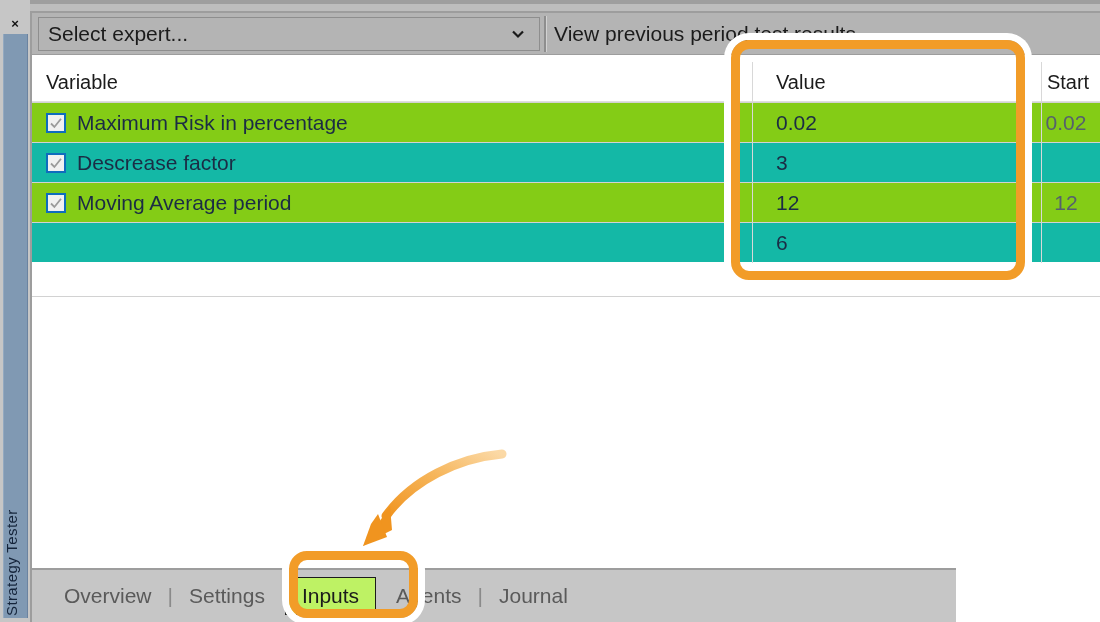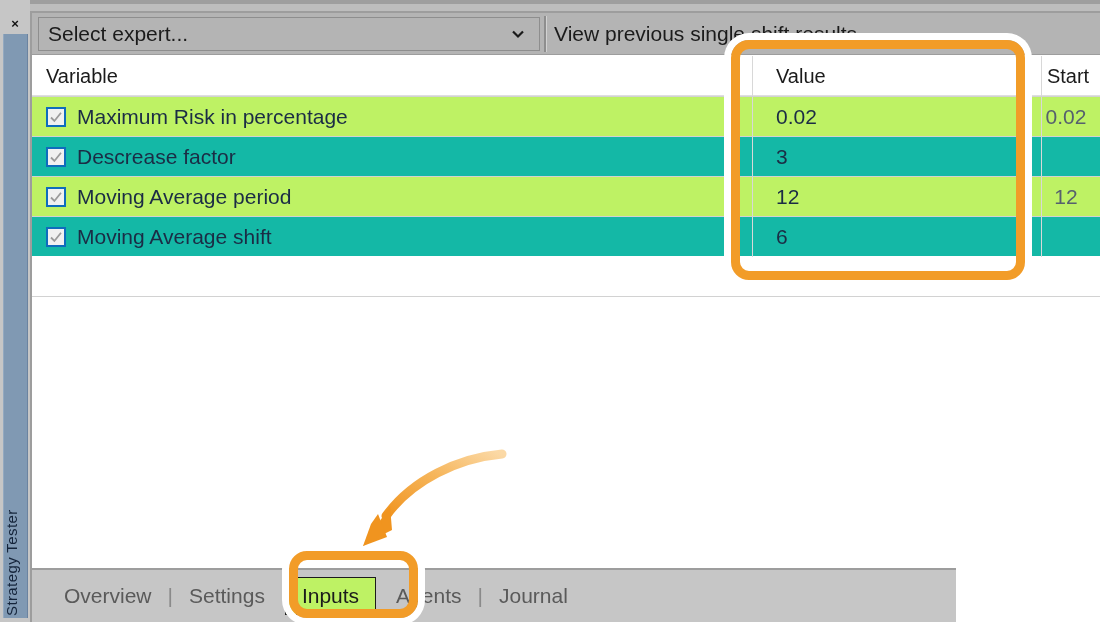--- a/index.html
+++ b/index.html
@@ -150,37 +150,37 @@
     font-size: 21px;
     color: #1b1b1b;
     padding-left: 4px;
     white-space: nowrap;
     font-family: "Liberation Sans", sans-serif;
   }
 
   
   .table {
     position: absolute;
-    left: 0; top: 43px;
+    left: 0; top: 49px;
     width: 853px;
     background: #ffffff;
   }
   .trow {
     position: relative;
     width: 1068px;
     height: 40px;
     display: flex;
     align-items: center;
     box-sizing: border-box;
   }
   .trow.header {
     background: #ffffff;
     border-bottom: 1px solid #dfdfdf;
   }
-  .trow.odd  { background: #bef264; }
+  .trow.odd  { background: #84cc16; }
   .trow.even { background: #14b8a6; }
   .trow.sep  { border-top: 1px solid #d2d2d2; }
 
   .cell-var {
     position: absolute;
     left: 0; top: 0;
     width: 720px; height: 40px;
     display: flex;
     align-items: center;
   }
@@ -333,21 +333,21 @@
 
     <div class="toolbar">
       <div class="combo">
         <span class="combo-text">Select expert...</span>
         <svg class="combo-chev" viewBox="0 0 18 18">
           <polyline points="4,6.5 9,11.5 14,6.5" fill="none" stroke="#1b1b1b" stroke-width="2.2"></polyline>
         </svg>
       </div>
       <div class="toolbar-sep"></div>
       <div class="viewprev">
-        <span class="viewprev-text">View previous single shift results</span>
+        <span class="viewprev-text">View previous period test results</span>
       </div>
     </div>
 
     <div class="table">
 
       <div class="trow header">
         <div class="cell-var">
           <span class="hdr-txt">Variable</span>
         </div>
         <div class="vsep" style="left:720px;"></div>
@@ -411,28 +411,20 @@
         <div class="cell-val">
           <span class="cell-txt">12</span>
         </div>
         <div class="vsep" style="left:1009px;"></div>
         <div class="cell-start">
           <span class="cell-txt">12</span>
         </div>
       </div>
 
       <div class="trow even sep">
-        <div class="cell-var">
-          <span class="chk">
-            <svg width="14" height="14" viewBox="0 0 14 14">
-              <polyline points="2,7.5 5.4,11 12,2.8" fill="none" stroke="#9b9b9b" stroke-width="1.8"></polyline>
-            </svg>
-          </span>
-          <span class="cell-txt">Moving Average shift</span>
-        </div>
         <div class="vsep" style="left:720px;"></div>
         <div class="cell-val">
           <span class="cell-txt">6</span>
         </div>
         <div class="vsep" style="left:1009px;"></div>
         <div class="cell-start">
           <span class="cell-txt"></span>
         </div>
       </div>
 

